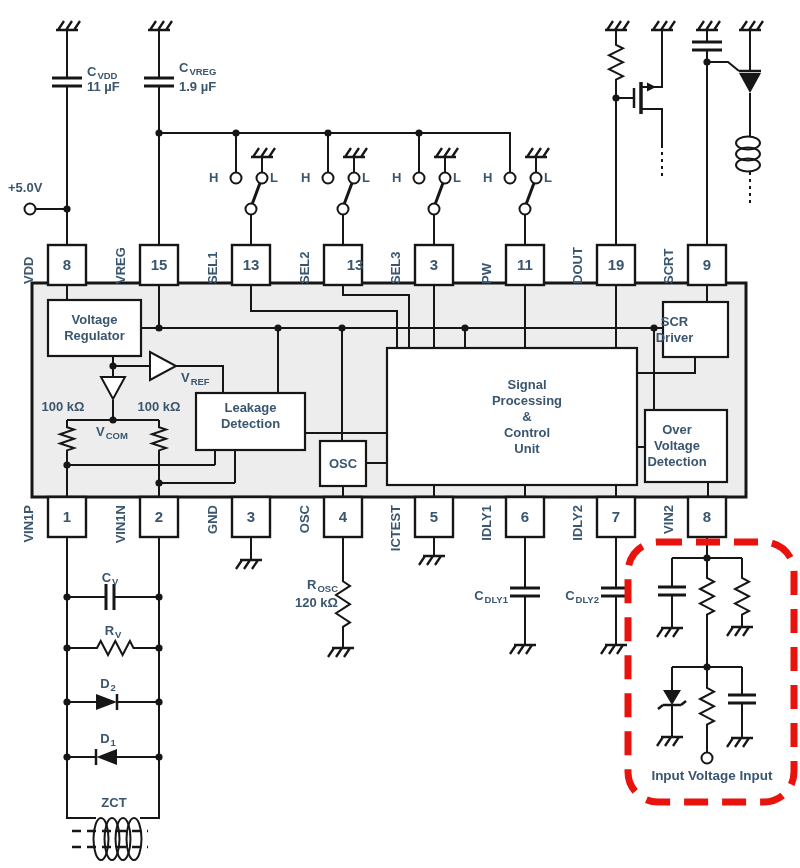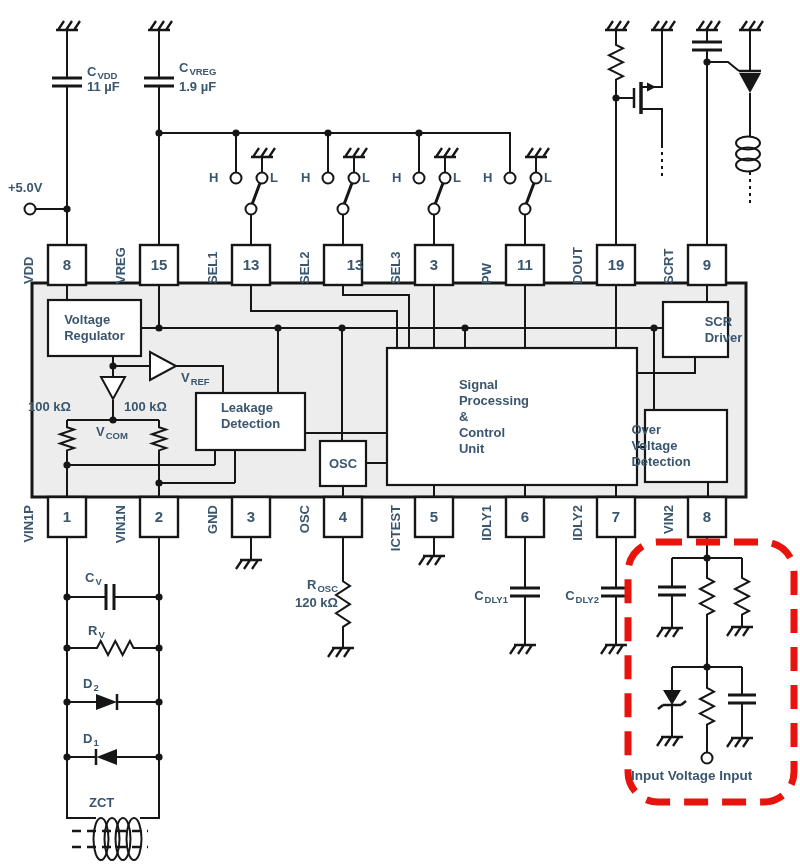--- a/index.html
+++ b/index.html
@@ -1,29 +1,29 @@
 <!DOCTYPE html>
 <html><head>
 <meta charset="utf-8">
 <style>
   html,body{margin:0;padding:0;background:#fff;}
   .stage{position:relative;width:800px;height:868px;background:#ffffff;overflow:hidden;
          font-family:"Liberation Sans", sans-serif;}
   svg{position:absolute;left:0;top:0;}
   .lbl{position:absolute;color:#3a566e;font:700 13px "Liberation Sans",sans-serif;white-space:nowrap;}
   .sub{font-size:9.5px;position:relative;top:3px;margin-left:1px;}
-  .ctr{text-align:left;}
+  .ctr{text-align:center;}
   .rgt{text-align:right;}
   .pname{position:absolute;color:#3a566e;font:700 13px "Liberation Sans",sans-serif;
          width:80px;height:16px;transform:rotate(-90deg);transform-origin:0 0;white-space:nowrap;}
   .pnum{position:absolute;color:#3a566e;font:700 15px "Liberation Sans",sans-serif;
         width:38px;text-align:center;}
   .blk{position:absolute;display:flex;align-items:center;justify-content:center;
        color:#3a566e;font:700 13px "Liberation Sans",sans-serif;line-height:16px;
-       text-align:left;white-space:pre-line;}
+       text-align:center;white-space:pre-line;}
 </style>
 </head>
 <body>
 
 <div class="stage">
 
 <svg width="800" height="868" viewBox="0 0 800 868">
   <defs>
     <g id="gnd-t" stroke="#161616" stroke-width="2.3" fill="none">
       <path d="M-11,0 H11 M-9,0 L-3,-9 M-1,0 L5,-9 M7,0 L13,-9"></path>
@@ -298,28 +298,28 @@
 <div class="pnum" style="left:415px;top:508px">5</div>
 <div class="pnum" style="left:506px;top:508px">6</div>
 <div class="pnum" style="left:597px;top:508px">7</div>
 <div class="pnum" style="left:688px;top:508px">8</div>
 
 <div class="blk" style="left:48px;top:300px;width:93px;height:56px">Voltage
 Regulator</div>
 <div class="blk" style="left:196px;top:393px;width:109px;height:45px">Leakage
 Detection</div>
 <div class="blk" style="left:320px;top:441px;width:46px;height:45px">OSC</div>
-<div class="blk" style="left:369px;top:348px;width:250px;height:137px">Signal
+<div class="blk" style="left:402px;top:348px;width:250px;height:137px">Signal
 Processing
 &amp;
 Control
 Unit</div>
-<div class="blk" style="left:687px;top:302px;width:73px;height:55px">SCR
+<div class="blk" style="left:638px;top:302px;width:73px;height:55px">SCR
 Driver</div>
-<div class="blk" style="left:629px;top:410px;width:64px;height:72px">Over
+<div class="blk" style="left:645px;top:410px;width:64px;height:72px">Over
 Voltage
 Detection</div>
 
 <div class="lbl" style="left:181px;top:370px"><span>V</span><span class="sub">REF</span></div>
 <div class="lbl" style="left:96px;top:424px"><span>V</span><span class="sub">COM</span></div>
 <div class="lbl ctr" style="left:28px;top:399px;width:70px">100 kΩ</div>
 <div class="lbl ctr" style="left:124px;top:399px;width:70px">100 kΩ</div>
 
 <div class="lbl ctr" style="left:85px;top:570px;width:50px"><span>C</span><span class="sub">V</span></div>
 <div class="lbl ctr" style="left:88px;top:623px;width:50px"><span>R</span><span class="sub">V</span></div>

